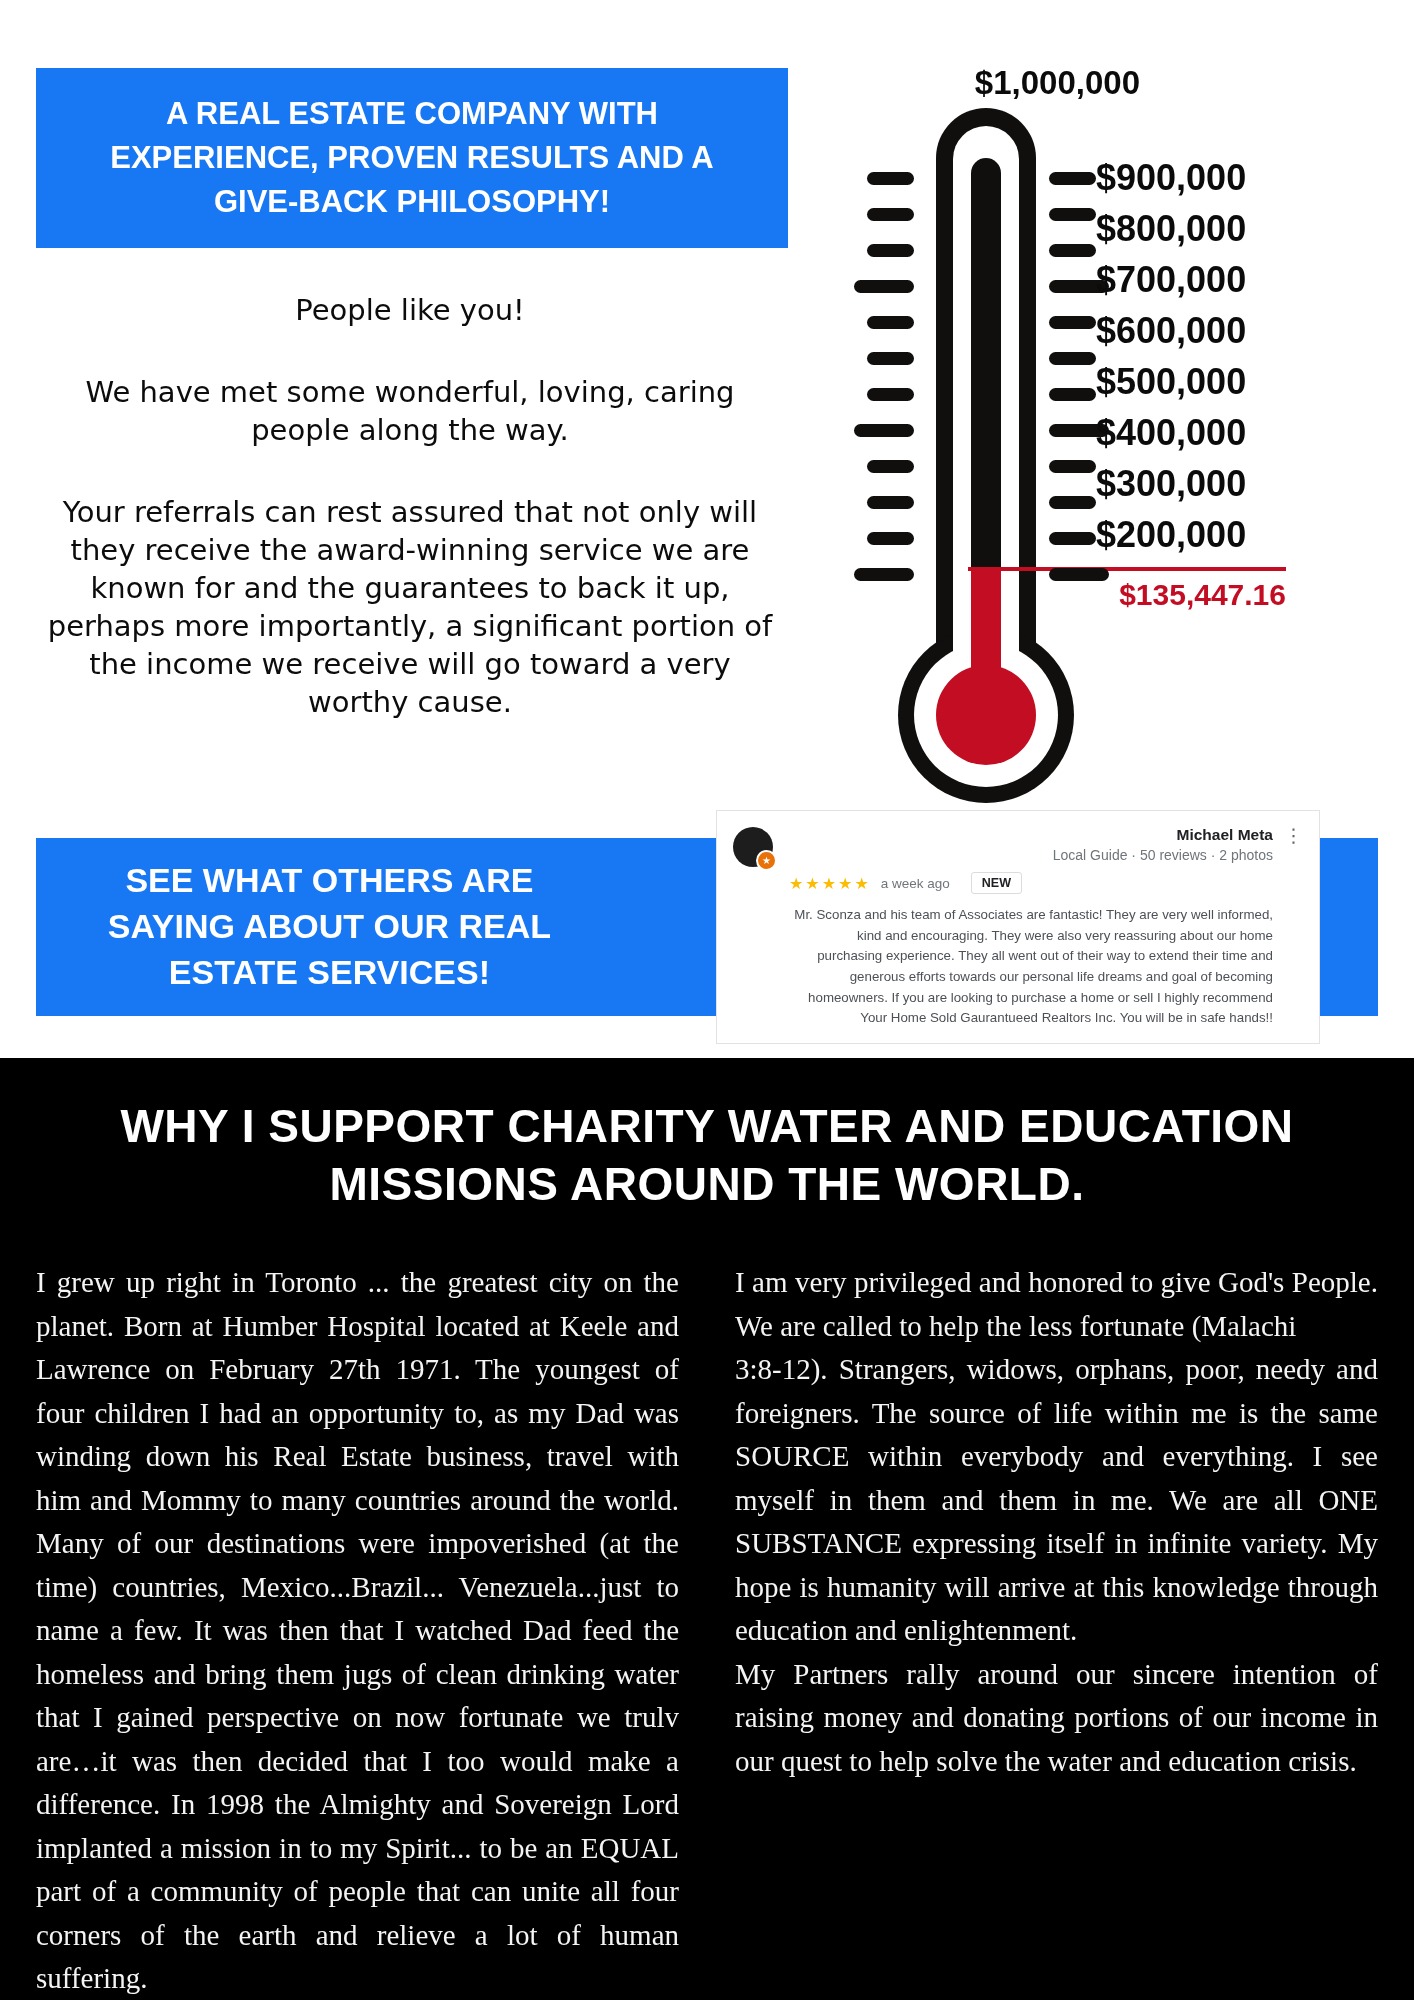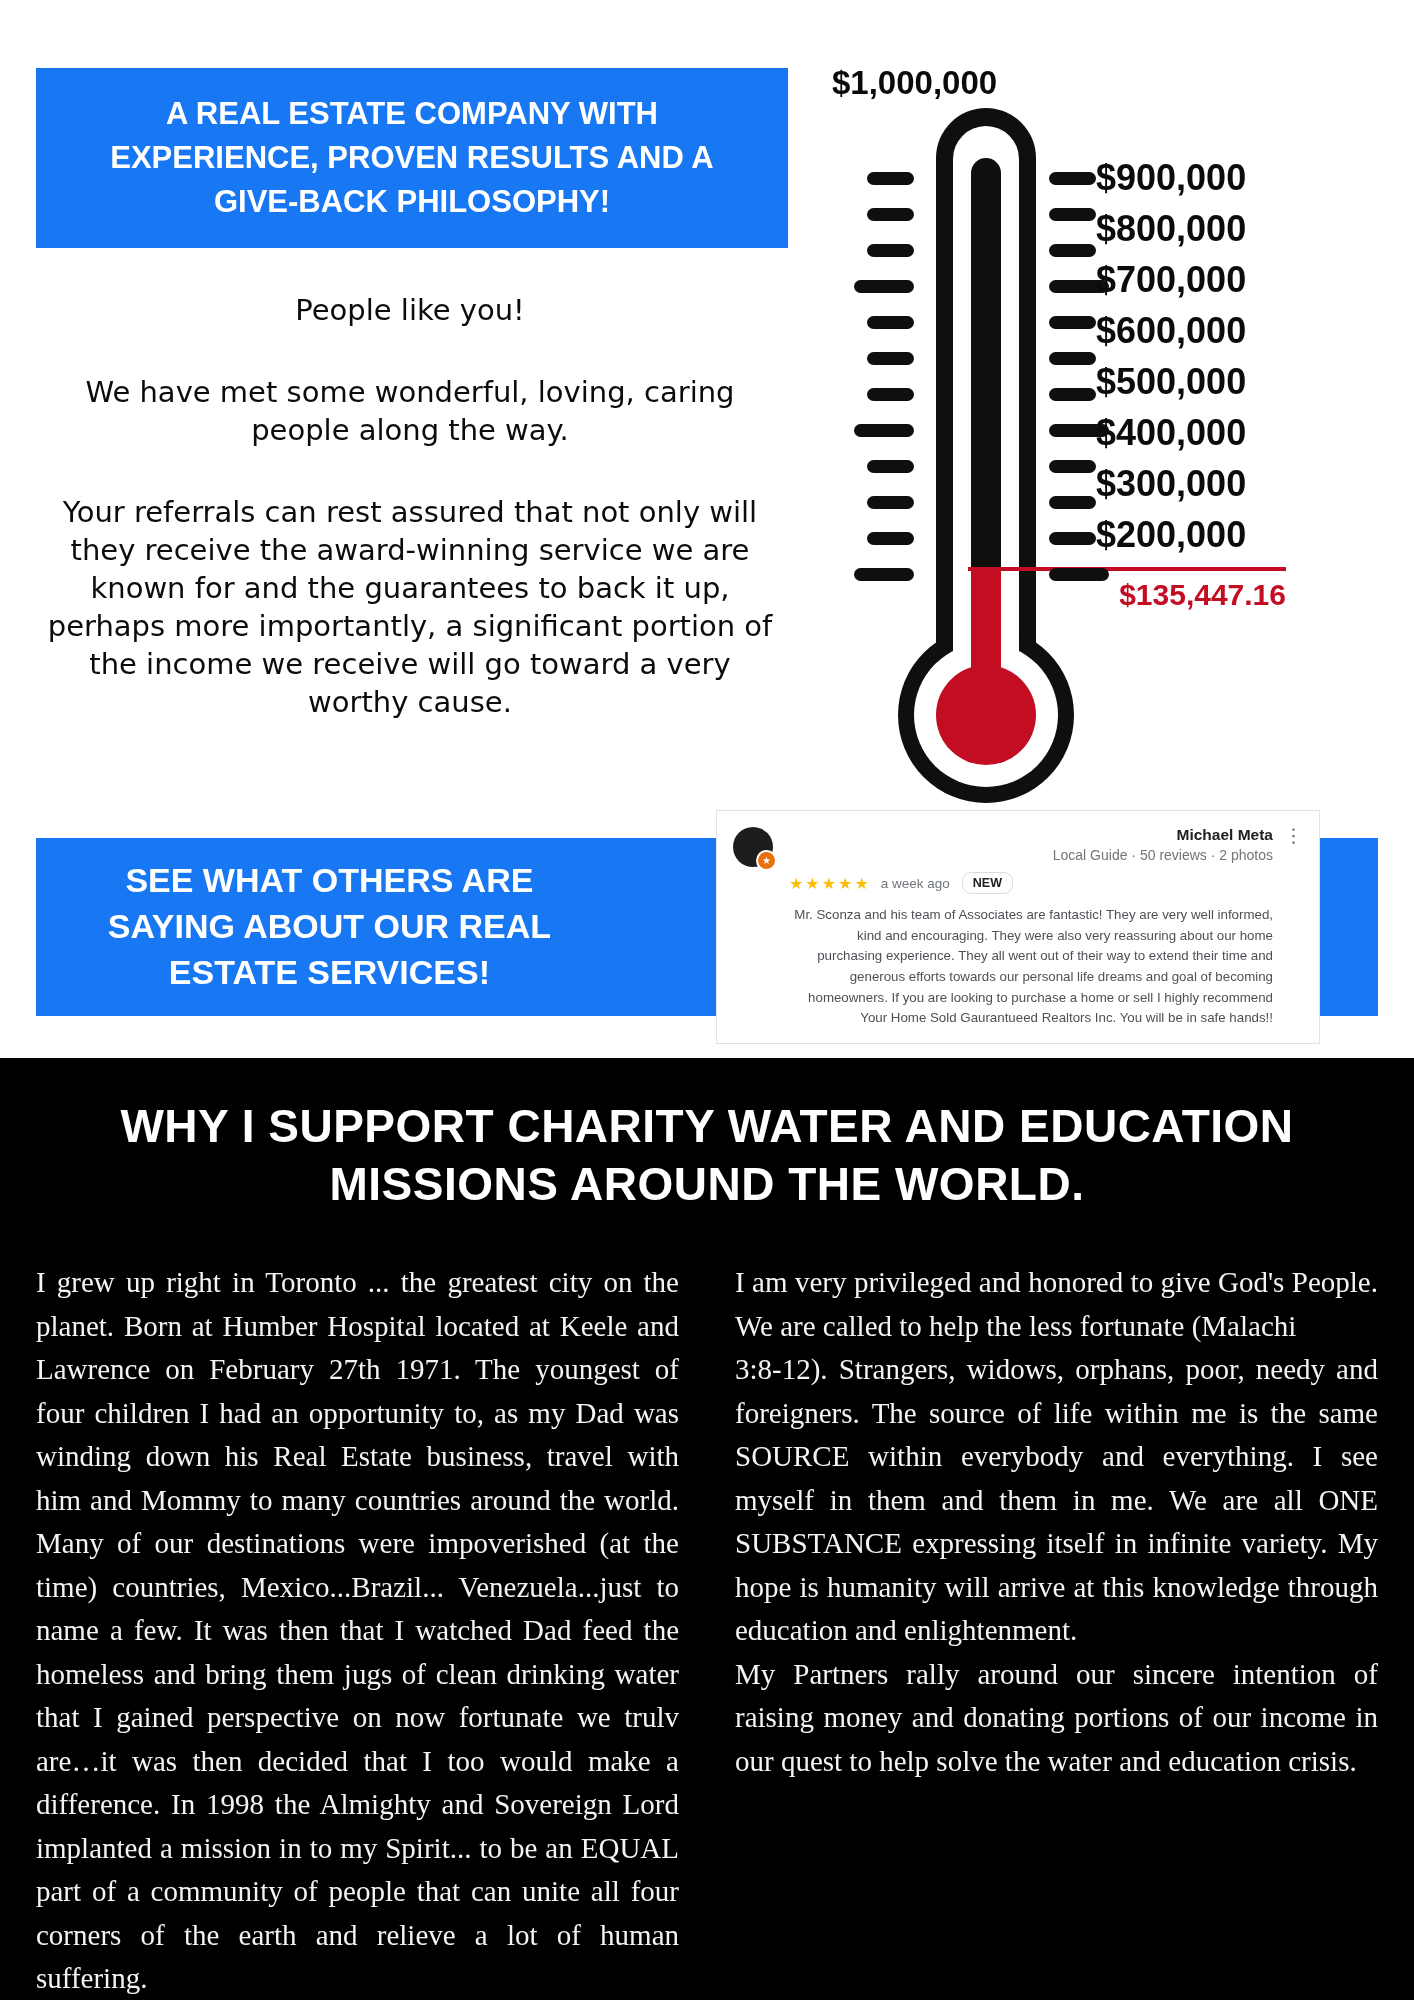--- a/index.html
+++ b/index.html
@@ -14,21 +14,21 @@
     margin-top:6px;background:#1877f2;color:#fff;font-weight:bold;font-size:31px;
     line-height:1.42;text-align:center;padding:24px 34px;box-sizing:border-box;
   }
   .intro-col p{
     font-family:"DejaVu Sans",sans-serif;font-size:29px;line-height:1.31;
     color:#0c0c0c;text-align:center;margin:44px 4px 0 0;
   }
   .intro-col p.first{margin-top:28px;}
   
   .thermo-col{position:relative;width:578px;height:756px;margin-left:44px;flex:none;}
-  .goal-label{position:absolute;top:2px;left:0;width:308px;text-align:left;
+  .goal-label{position:absolute;top:2px;left:0;width:308px;text-align:right;
     font-weight:bold;font-size:33px;color:#0b0b0b;}
   .tube{position:absolute;left:104px;top:46px;width:100px;height:560px;
     background:#100f0d;border-radius:50px 50px 0 0;}
   .tube-inner{position:absolute;left:121px;top:64px;width:66px;height:560px;
     background:#fff;border-radius:33px 33px 0 0;}
   .bulb-outer{position:absolute;left:66px;top:565px;width:176px;height:176px;
     border-radius:50%;background:#100f0d;}
   .bulb-white{position:absolute;left:82px;top:581px;width:144px;height:144px;
     border-radius:50%;background:#fff;}
   .col-black{position:absolute;left:139px;top:96px;width:30px;height:411px;
@@ -57,21 +57,21 @@
     background:#1d1d1d;}
   .lg-badge{position:absolute;right:-4px;bottom:-4px;width:17px;height:17px;border-radius:50%;
     background:#e8710a;border:2px solid #fff;color:#fff;font-size:10px;line-height:17px;
     text-align:center;}
   .rc-content{margin-left:56px;text-align:right;}
   .rc-name{font-size:15.5px;font-weight:bold;color:#202124;}
   .rc-meta{font-size:14px;color:#70757a;margin-top:3px;}
   .rc-stars-row{margin-top:9px;display:flex;align-items:center;}
   .rc-stars{color:#fbbc04;font-size:16px;letter-spacing:2px;}
   .rc-time{margin-left:10px;color:#70757a;font-size:13.5px;}
-  .rc-new{margin-left:12px;border:1px solid #dadce0;border-radius:9px;padding:3px 10px;
+  .rc-new{margin-left:21px;border:1px solid #dadce0;border-radius:3px;padding:3px 10px;
     font-size:12.5px;font-weight:bold;color:#202124;}
   .rc-body{margin-top:11px;font-size:13.3px;line-height:1.55;color:#4d5156;}
   .kebab{position:absolute;top:13px;right:16px;color:#5f6368;font-size:19px;cursor:pointer;}
   
   .charity{margin-top:42px;height:942px;box-sizing:border-box;background:#000;
     color:#fff;padding:40px 36px 0;}
   .charity-heading{font-weight:bold;font-size:46px;line-height:1.25;text-align:center;
     letter-spacing:.5px;}
   .charity-cols{display:flex;gap:56px;margin-top:48px;
     font-family:"Liberation Serif",serif;font-size:29px;line-height:1.5;

